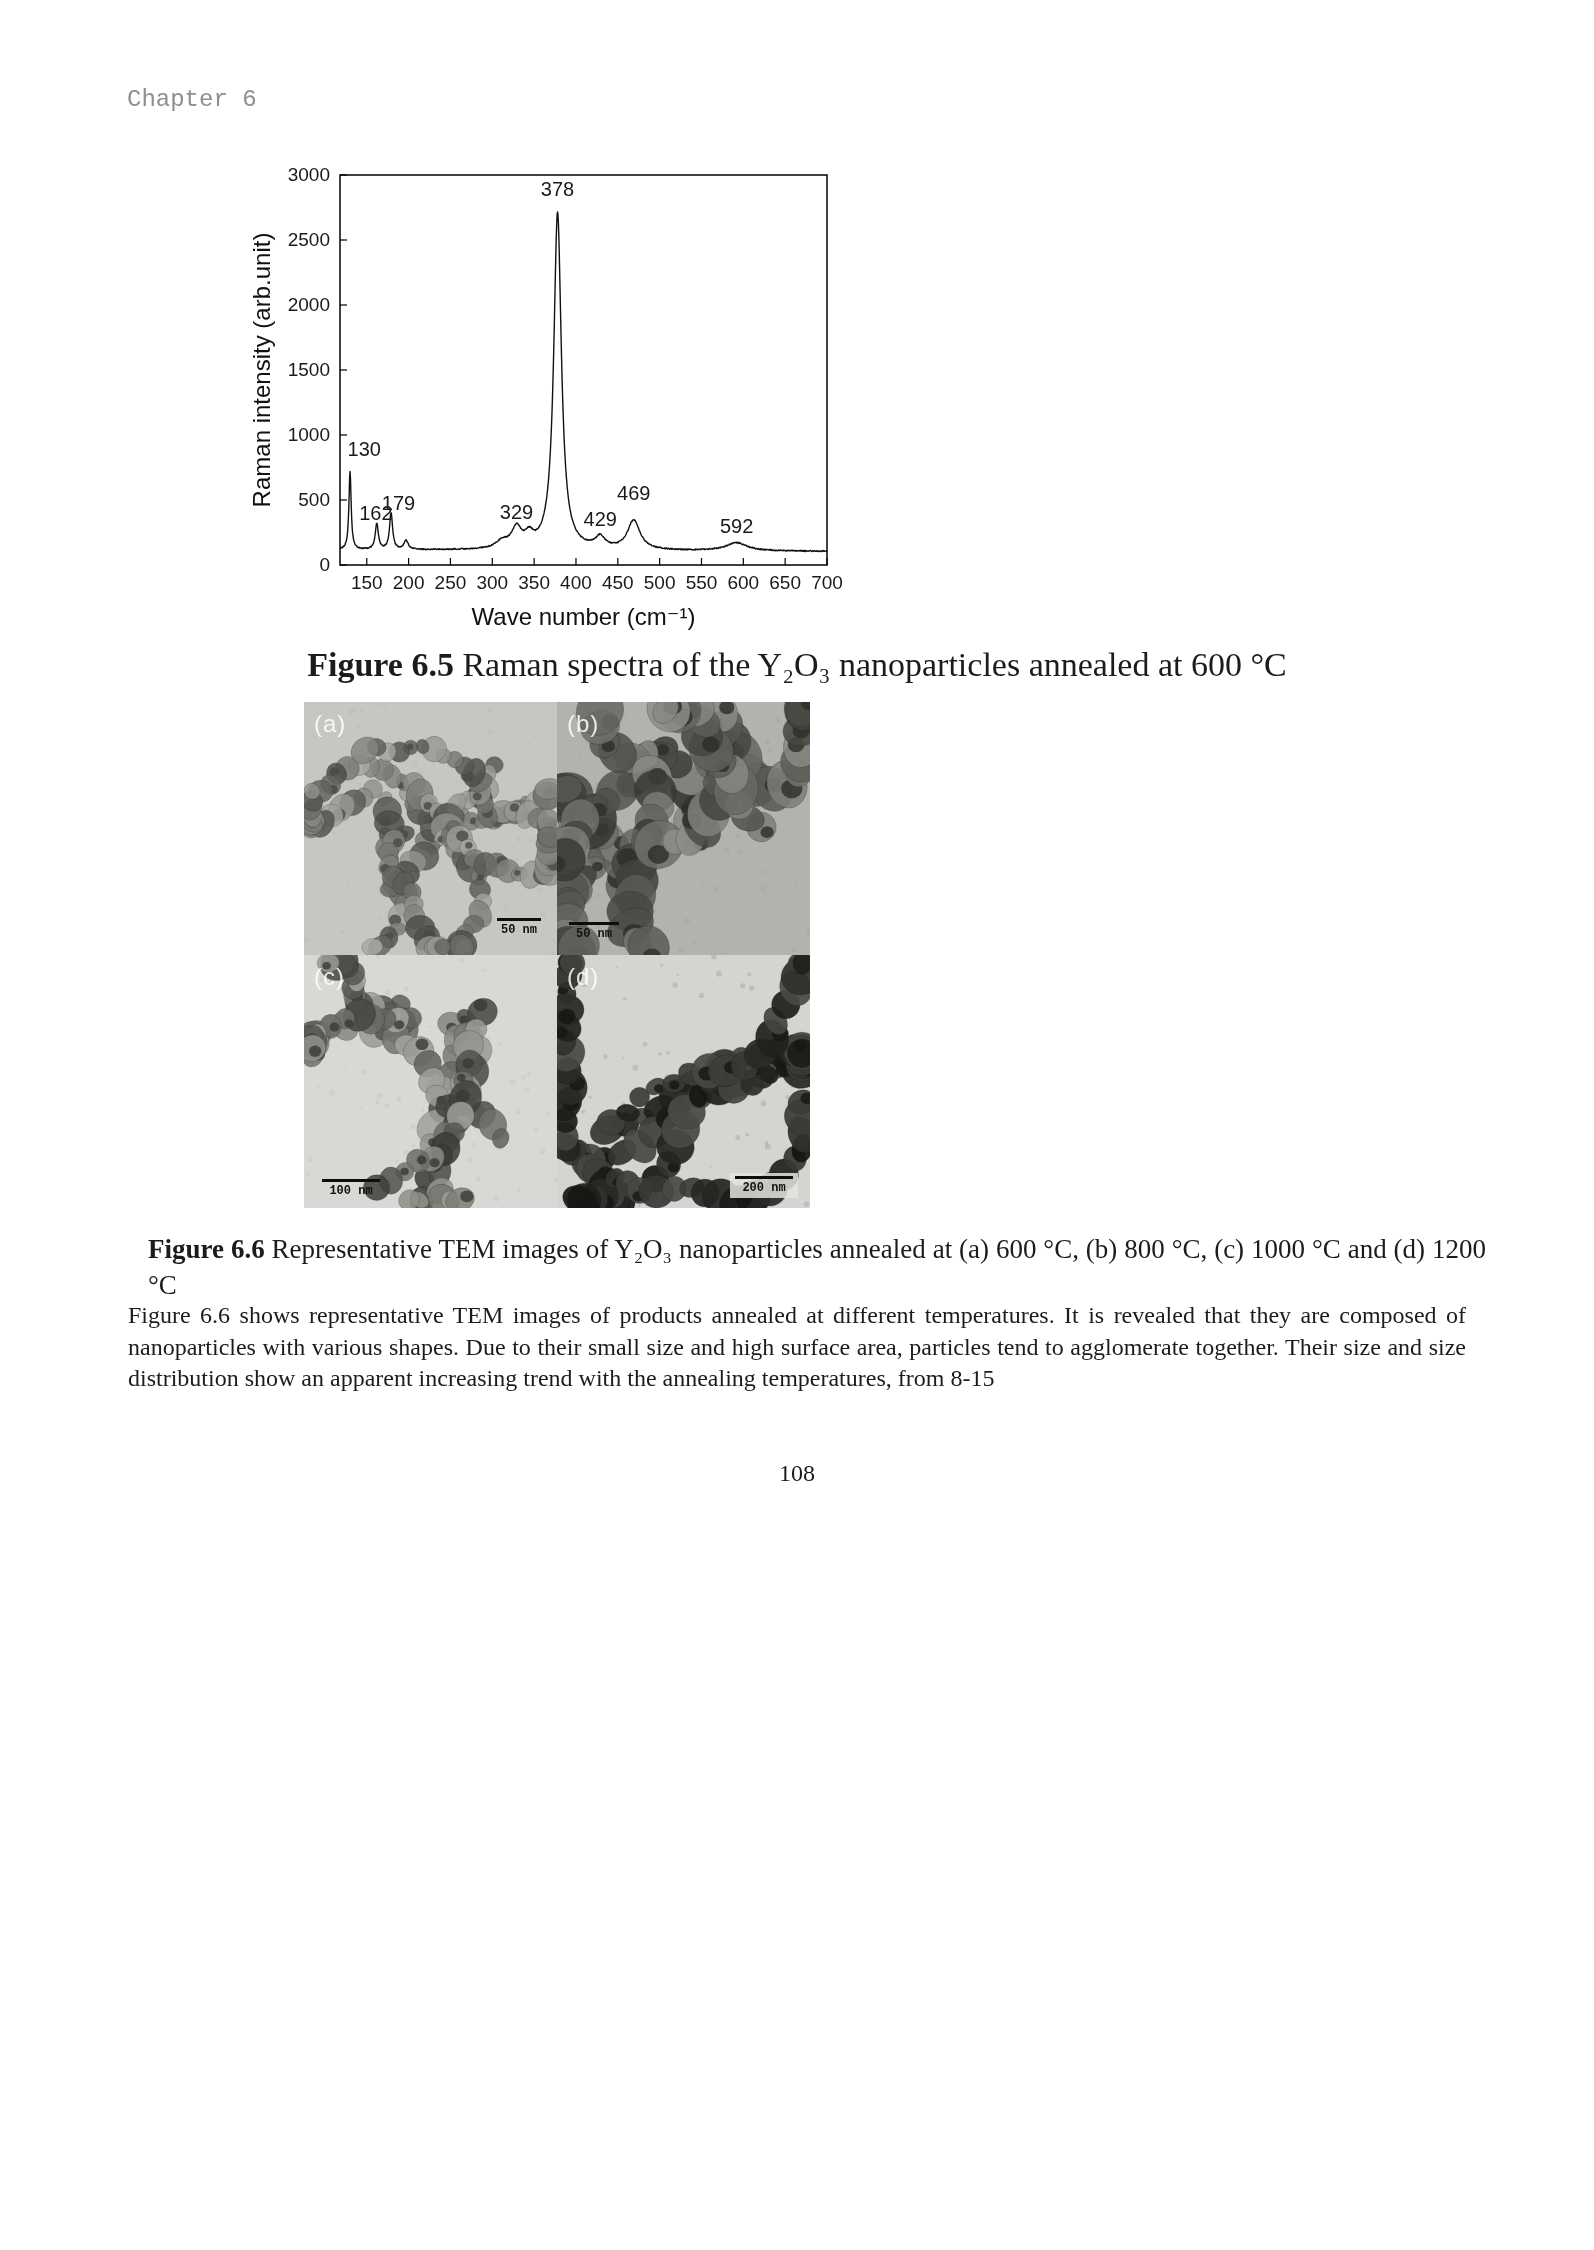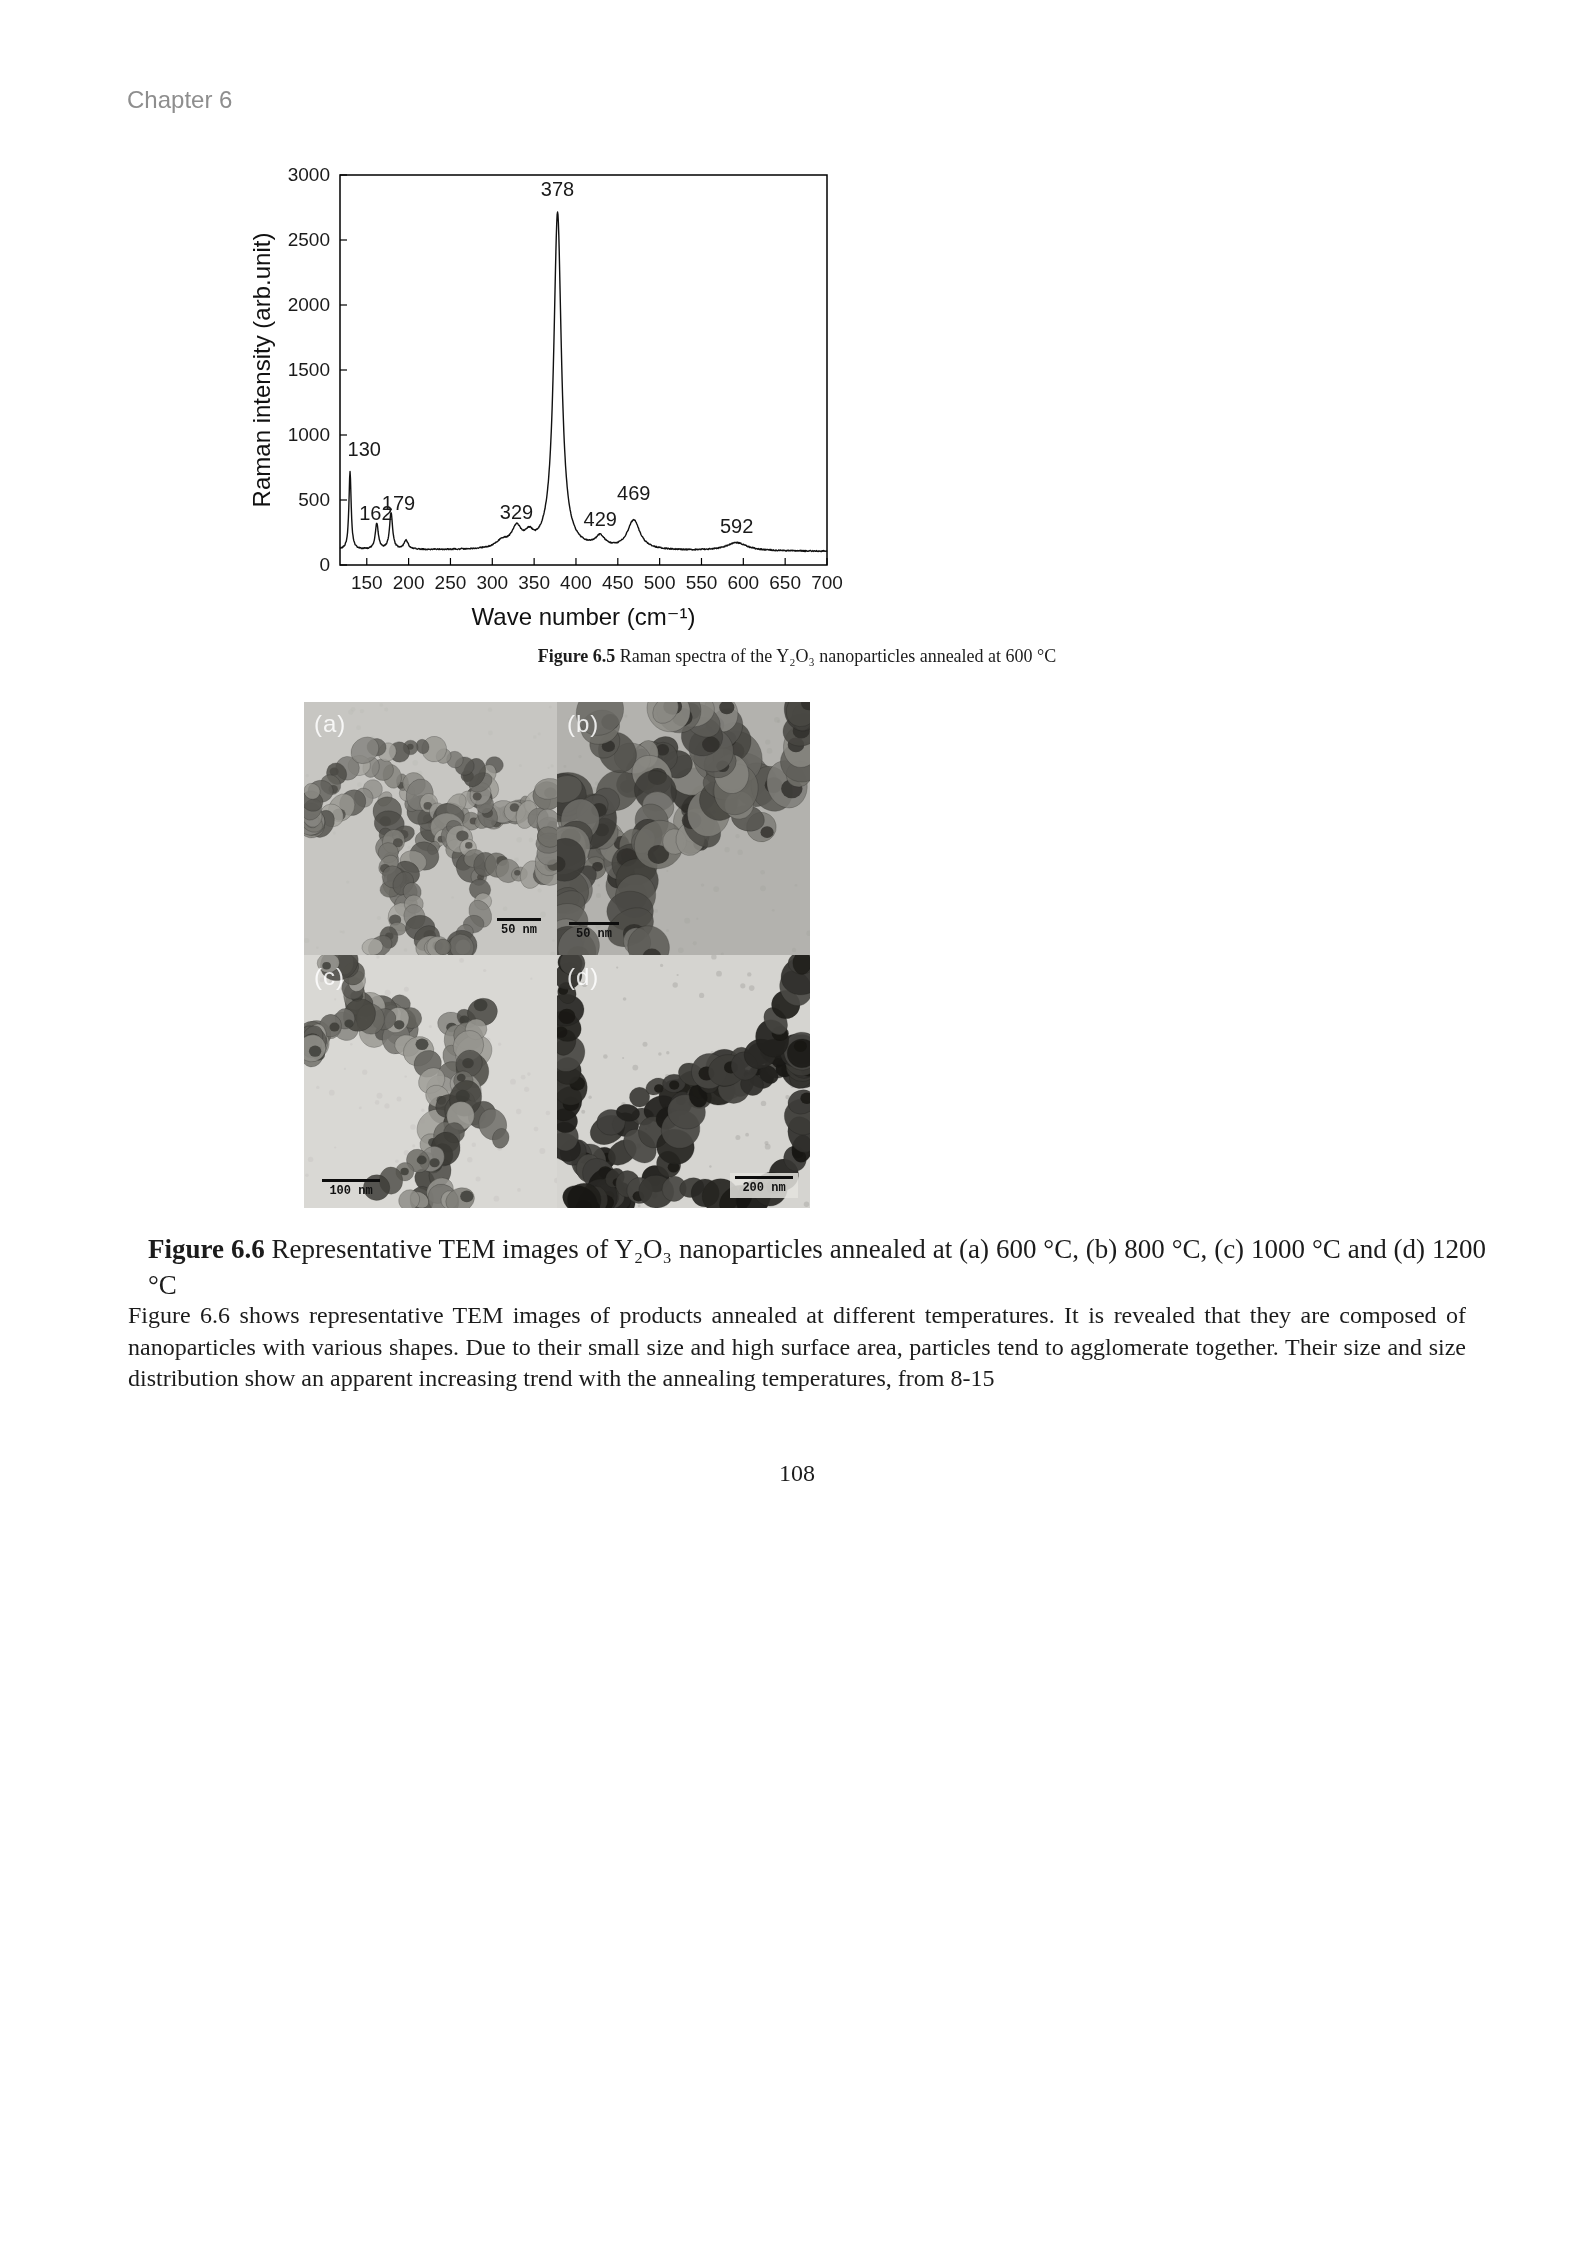--- a/index.html
+++ b/index.html
@@ -4,26 +4,26 @@
 <style>
   html,body{margin:0;padding:0;}
   body{
     width:1594px;height:2250px;background:#ffffff;position:relative;
     font-family:"Liberation Serif","DejaVu Serif",serif;color:#1c1c1c;
     overflow:hidden;
   }
   .abs{position:absolute;}
   .chapter{
     left:127px;top:86px;
-    font-family:Liberation Sans, sans-serif;
+    font-family:Liberation Mono, monospace;
     font-size:24px;color:#8e8e8e;
   }
   .chart-wrap{left:240px;top:160px;width:640px;height:485px;}
   #raman-svg text{font-family:"Liberation Sans","DejaVu Sans",sans-serif;}
-  .cap65{left:0;right:0;top:646px;text-align:center;font-size:18px;}
+  .cap65{left:0;right:0;top:646px;text-align:center;font-size:34px;}
   .cap66{left:128px;top:1232px;width:1338px;font-size:27px;text-align:justify;line-height:1.33;margin-left:20px;}
   .caption b{font-weight:bold;}
   .tem-grid{
     left:304px;top:702px;width:506px;height:506px;
     display:grid;grid-template-columns:253px 253px;grid-template-rows:253px 253px;
   }
   .tem-panel{position:relative;overflow:hidden;}
   .tem-label{
     position:absolute;top:8px;left:10px;
     font-family:"Liberation Sans","DejaVu Sans",sans-serif;

